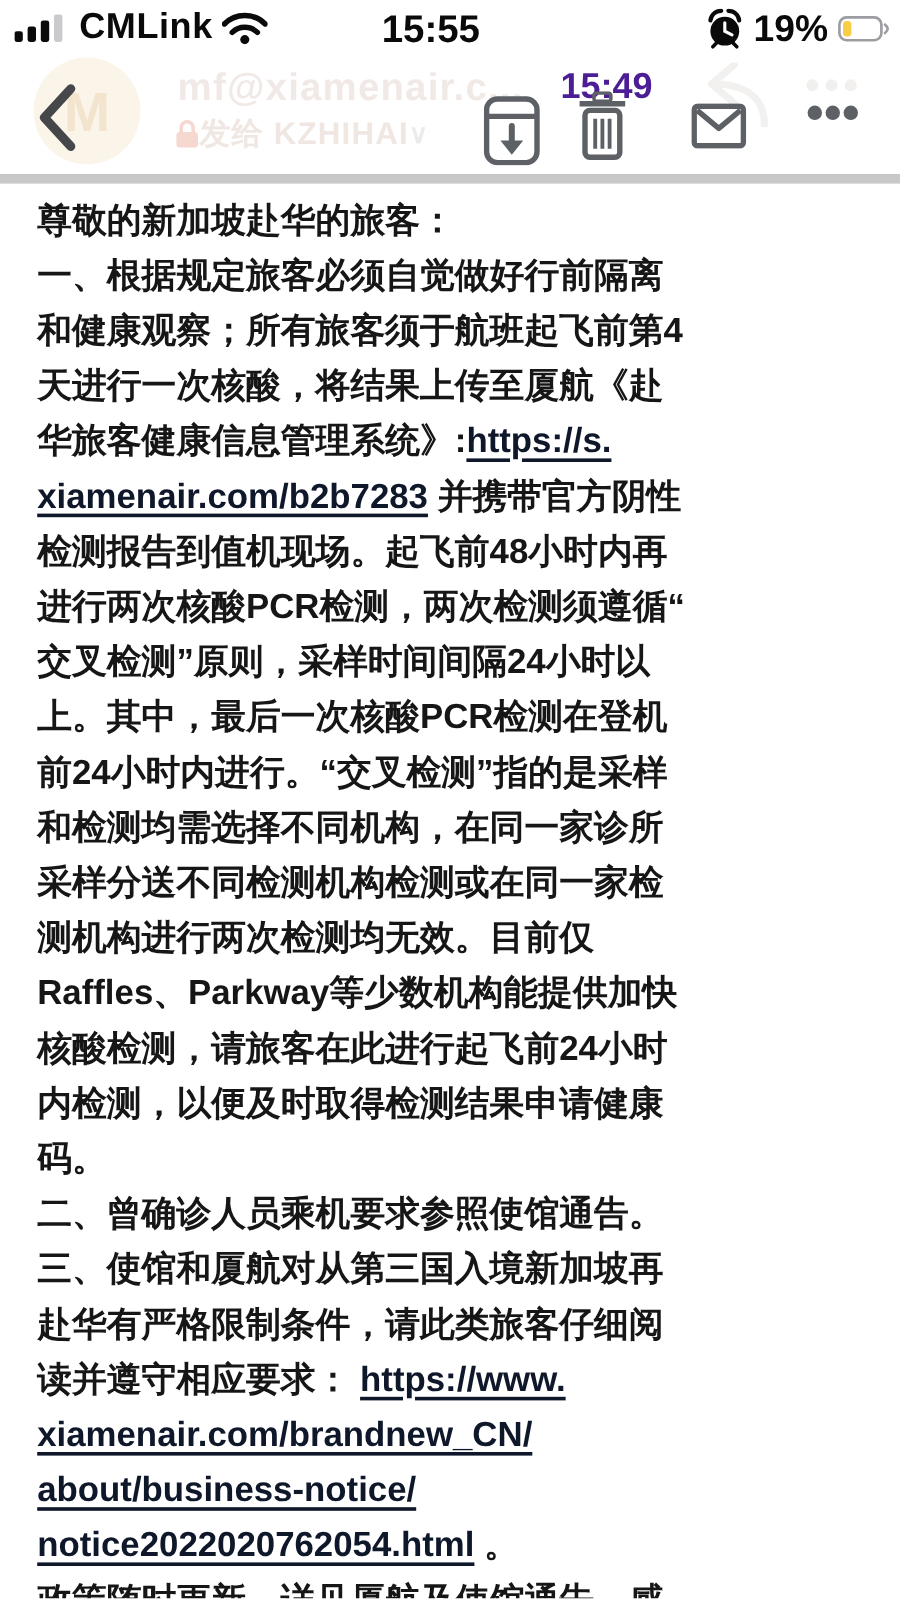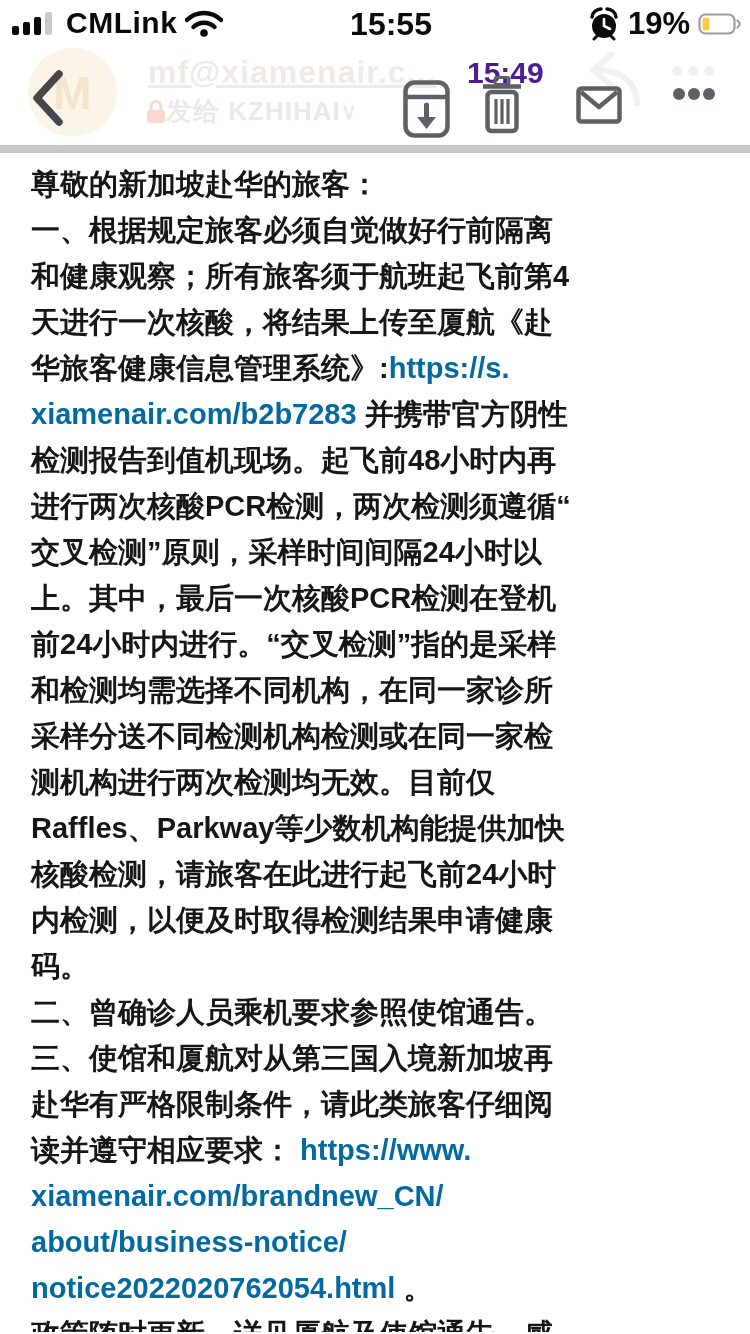--- a/index.html
+++ b/index.html
@@ -2,44 +2,44 @@
 <html><head>
 <meta charset="utf-8">
 <style>
   html,body{margin:0;padding:0;background:#fff;}
   .screen{position:relative;width:750px;height:1332px;background:#ffffff;overflow:hidden;
           font-family:"Liberation Sans",sans-serif;}
   
   .statusbar{position:absolute;left:0;top:0;width:750px;height:44px;background:#fff;}
   .sb-left{position:absolute;left:12px;top:6px;display:flex;align-items:center;gap:8px;}
   .carrier{font-size:30px;font-weight:700;color:#0a0a0a;letter-spacing:0.5px;}
-  .sb-time{position:absolute;left:391px;top:6px;transform:translateX(-50%);
+  .sb-time{position:absolute;left:359px;top:6px;transform:translateX(-50%);
            font-size:32px;font-weight:700;color:#0a0a0a;}
   .sb-right{position:absolute;right:8px;top:6px;display:flex;align-items:center;gap:8px;}
   .batt-pct{font-size:31px;font-weight:600;color:#0a0a0a;}
   
   .header{position:absolute;left:0;top:44px;width:750px;height:101px;background:#fff;}
   .avatar{position:absolute;left:28px;top:4px;width:89px;height:89px;border-radius:50%;
           background:#fbf4e9;display:flex;align-items:center;justify-content:center;}
   .avatar span{font-size:46px;font-weight:700;color:#f2e4cd;}
   .backbtn{position:absolute;left:32px;top:26px;width:32px;height:56px;}
   .ghost-sender{position:absolute;left:148px;top:10px;font-size:32px;font-weight:700;
-                color:#f1e9e6;letter-spacing:1px;white-space:nowrap;text-decoration:underline;}
+                color:#f1e9e6;letter-spacing:1px;white-space:nowrap;}
   .ghost-time{position:absolute;left:467px;top:12px;font-size:30px;font-weight:600;color:#4c1d95;}
   .ghost-row2{position:absolute;left:146px;top:50px;display:flex;align-items:center;gap:0;}
   .ghost-recip{font-size:26px;font-weight:600;color:#f0e7e3;letter-spacing:1px;white-space:nowrap;}
   .ghost-chev{font-size:22px;color:#edebe9;font-weight:700;}
   .toolbar-icon{position:absolute;top:36px;}
   .separator{position:absolute;left:0;top:101px;width:750px;height:8px;background:#c8c8c8;}
   
   .mailbody{position:absolute;left:0;top:157px;width:750px;padding:4px 28px 0 31px;
             box-sizing:border-box;}
   .bline{height:46px;line-height:46px;font-size:29px;font-weight:600;color:#161616;
          white-space:nowrap;}
-  .bline .lnk{color:#0369a1;text-decoration-thickness:3px;
+  .bline .lnk{color:#0f172a;text-decoration:underline;text-decoration-thickness:3px;
               text-underline-offset:5px;}
 </style>
 </head>
 <body>
 
 <div class="screen">
 
   <div class="statusbar">
     <div class="sb-left">
       <svg width="46" height="24" viewBox="0 0 46 24">

